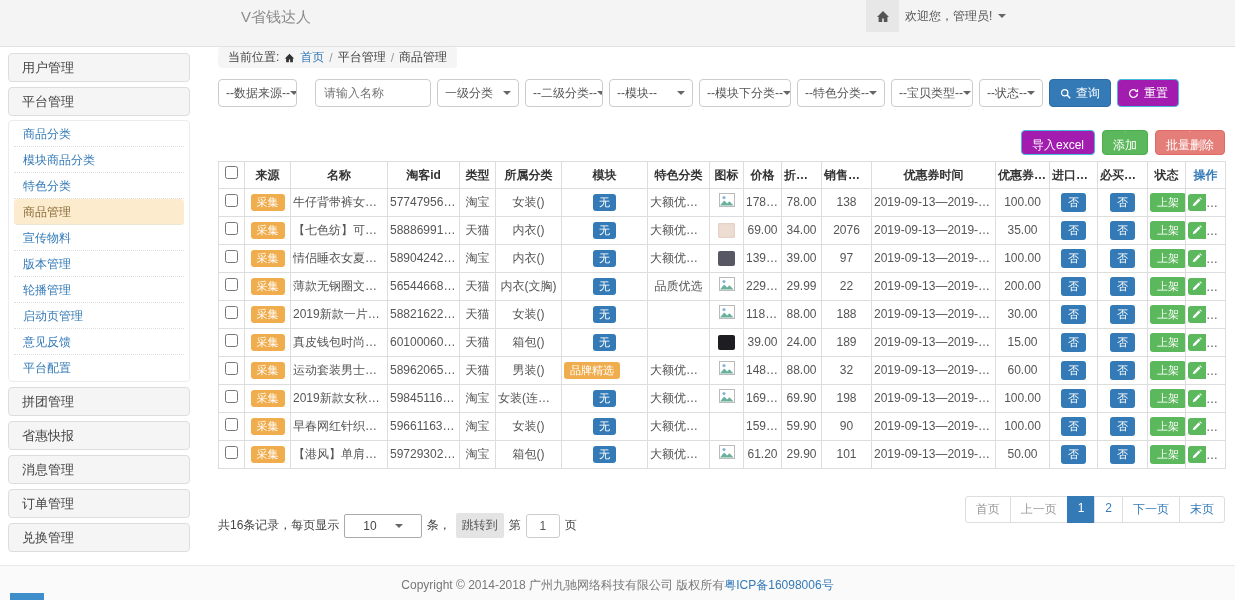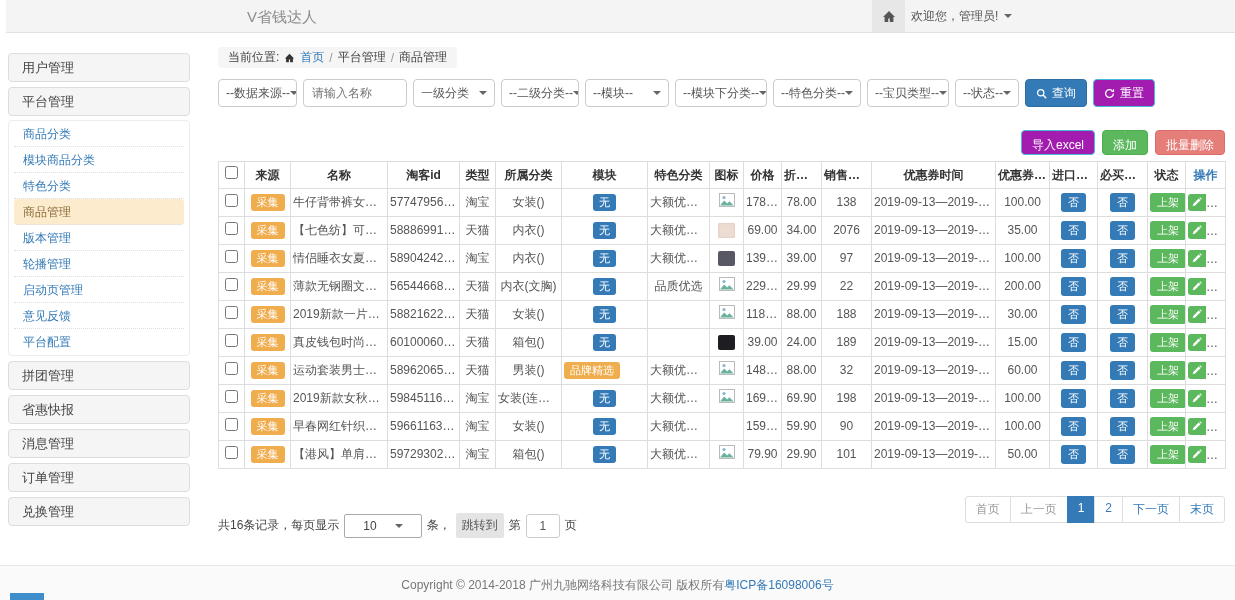--- a/index.html
+++ b/index.html
@@ -2,21 +2,21 @@
 <html><head>
 <meta charset="utf-8">
 <style>
   * { margin:0; padding:0; box-sizing:border-box; }
   html,body { width:1235px; height:600px; }
   body {
     position:relative; background:#fff; overflow:hidden;
     font-family:"Liberation Sans","DejaVu Sans",sans-serif; font-size:12px; color:#555;
   }
   
-  .topbar { position:absolute; top:0; left:6px; right:0; height:33px; background:#f4f4f4; border-bottom:1px solid #e2e2e2; }
+  .topbar { position:absolute; top:0; left:0; right:0; height:47px; background:#f4f4f4; border-bottom:1px solid #e2e2e2; }
   .brand { position:absolute; left:241px; top:8px; font-size:15px; color:#8c8c8c; }
   .home-box { position:absolute; left:866px; top:0; width:33px; height:32px; background:#e7e7e7; display:flex; align-items:center; justify-content:center; cursor:pointer; }
   .user-menu { position:absolute; left:905px; top:0; height:32px; display:flex; align-items:center; gap:6px; color:#555; cursor:pointer; }
   .caret-down { display:inline-block; width:0; height:0; border-left:4px solid transparent; border-right:4px solid transparent; border-top:4px solid #666; }
   
   .sidebar { position:absolute; left:8px; top:53px; width:182px; height:510px; overflow:hidden; }
   .sidebar-title { color:#337ab7; font-size:15px; font-weight:bold; margin:4px 0 10px 2px; }
   .panel { background:#f5f5f5; border:1px solid #ddd; border-radius:4px; height:29px; line-height:27px; padding-left:13px; font-size:13px; color:#444; margin-bottom:5px; cursor:pointer; }
   .submenu { background:#fff; border:1px solid #ececec; border-radius:4px; margin:-1px 0 5px; padding:0 5px; }
   .submenu-item { height:26px; line-height:26px; padding-left:9px; color:#337ab7; font-size:12px; border-bottom:1px dotted #ddd; cursor:pointer; }
@@ -24,21 +24,21 @@
   .submenu-item.active { background:#fcebcd; border-radius:4px; color:#8a6d3b; }
   
   .main { position:absolute; left:218px; top:47px; width:1007px; }
   .breadcrumb { display:inline-flex; align-items:center; gap:5px; height:21px; background:#f5f5f5; border-radius:4px; padding:0 10px; font-size:12px; color:#444; }
   .breadcrumb .link { color:#337ab7; cursor:pointer; }
   .breadcrumb .sep { color:#999; }
   
   .filters { display:flex; align-items:center; gap:6px; margin-top:11px; }
   .sel { height:28px; border:1px solid #ccc; border-radius:4px; background:#fff; display:flex; align-items:center; justify-content:space-between; padding:0 7px; color:#555; cursor:pointer; white-space:nowrap; overflow:hidden; }
   .filters input.txt { height:28px; border:1px solid #ccc; border-radius:4px; padding:0 8px; font-size:12px; color:#555; font-family:inherit; }
-  .filters > :nth-child(1){ width:79px; } .filters > :nth-child(2){ width:104px; }
+  .filters > :nth-child(1){ width:79px; } .filters > :nth-child(2){ width:116px;margin-left:12px; }
   .filters > :nth-child(3){ width:82px; } .filters > :nth-child(4){ width:78px; }
   .filters > :nth-child(5){ width:84px; } .filters > :nth-child(6){ width:92px; }
   .filters > :nth-child(7){ width:88px; } .filters > :nth-child(8){ width:82px; }
   .filters > :nth-child(9){ width:64px; }
   .btn { display:inline-flex; align-items:center; gap:5px; border-radius:4px; color:#fff; font-size:12px; padding:0 10px; height:28px; cursor:pointer; border:1px solid transparent; }
   .btn-primary { background:#337ab7; border-color:#2e6da4; }
   .btn-info { background:#a21caf; border-color:#46b8da; }
   .btn-success { background:#5cb85c; border-color:#4cae4c; }
   .btn-danger { background:#e57e79; border-color:#dd6a66; }
   
@@ -98,20 +98,21 @@
 
 <div class="sidebar">
   <div id="sidebar-panels">
       <div class="panel">用户管理</div>
       <div class="panel">平台管理</div>
       <div class="submenu">
         <div class="submenu-item">商品分类</div>
         <div class="submenu-item">模块商品分类</div>
         <div class="submenu-item">特色分类</div>
         <div class="submenu-item active">商品管理</div>
+        <div class="submenu-item">宣传物料</div>
         <div class="submenu-item">版本管理</div>
         <div class="submenu-item">轮播管理</div>
         <div class="submenu-item">启动页管理</div>
         <div class="submenu-item">意见反馈</div>
         <div class="submenu-item">平台配置</div>
       </div>
       <div class="panel">拼团管理</div>
       <div class="panel">省惠快报</div>
       <div class="panel">消息管理</div>
       <div class="panel">订单管理</div>
@@ -547,21 +548,21 @@
           <td>597293020870</td>
           <td>淘宝</td>
           <td>箱包()</td>
           <td><span class="badge badge-blue">无</span></td>
           <td>大额优惠券</td>
           <td><svg width="16" height="14" viewBox="0 0 16 14">
               <rect x="0.5" y="0.5" width="15" height="13" fill="#fff" stroke="#bbb"></rect>
               <circle cx="5" cy="4.6" r="1.6" fill="#8ab4d8"></circle>
               <path d="M1 12.5l4.2-5 3 3 2.2-2.2 4.2 4.2z" fill="#6ab09d"></path>
             </svg></td>
-          <td>79.90</td>
+          <td>61.20</td>
           <td>29.90</td>
           <td>101</td>
           <td>2019-09-13—2019-09-18</td>
           <td>50.00</td>
           <td><span class="badge badge-blue badge-btn">否</span></td>
           <td><span class="badge badge-blue badge-btn">否</span></td>
           <td><span class="badge badge-green badge-btn">上架</span></td>
           <td><span class="op op-edit">
               <svg width="10" height="10" viewBox="0 0 14 14">
                 <path d="M1 13l1-3.5L9.3 2.2l2.5 2.5L4.5 12 1 13z" fill="#fff"></path>

